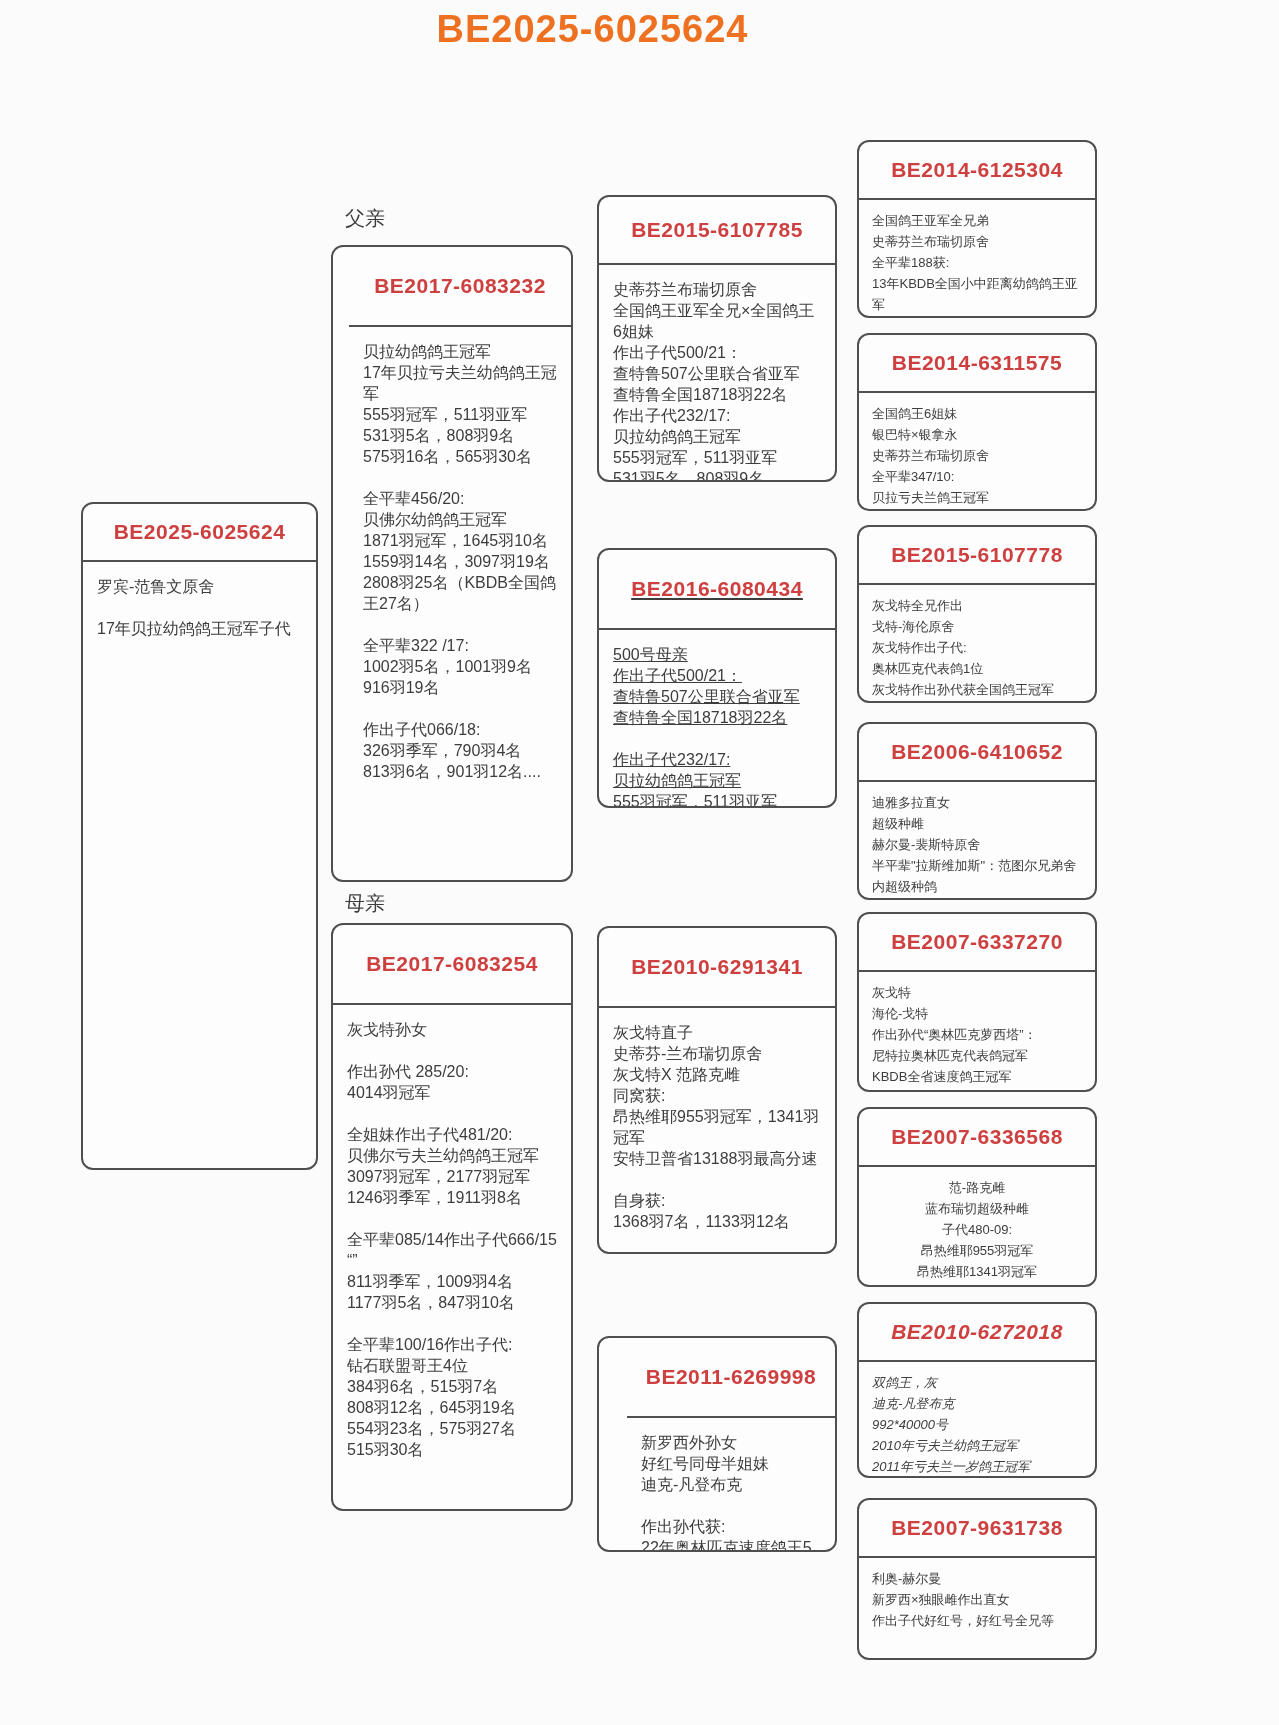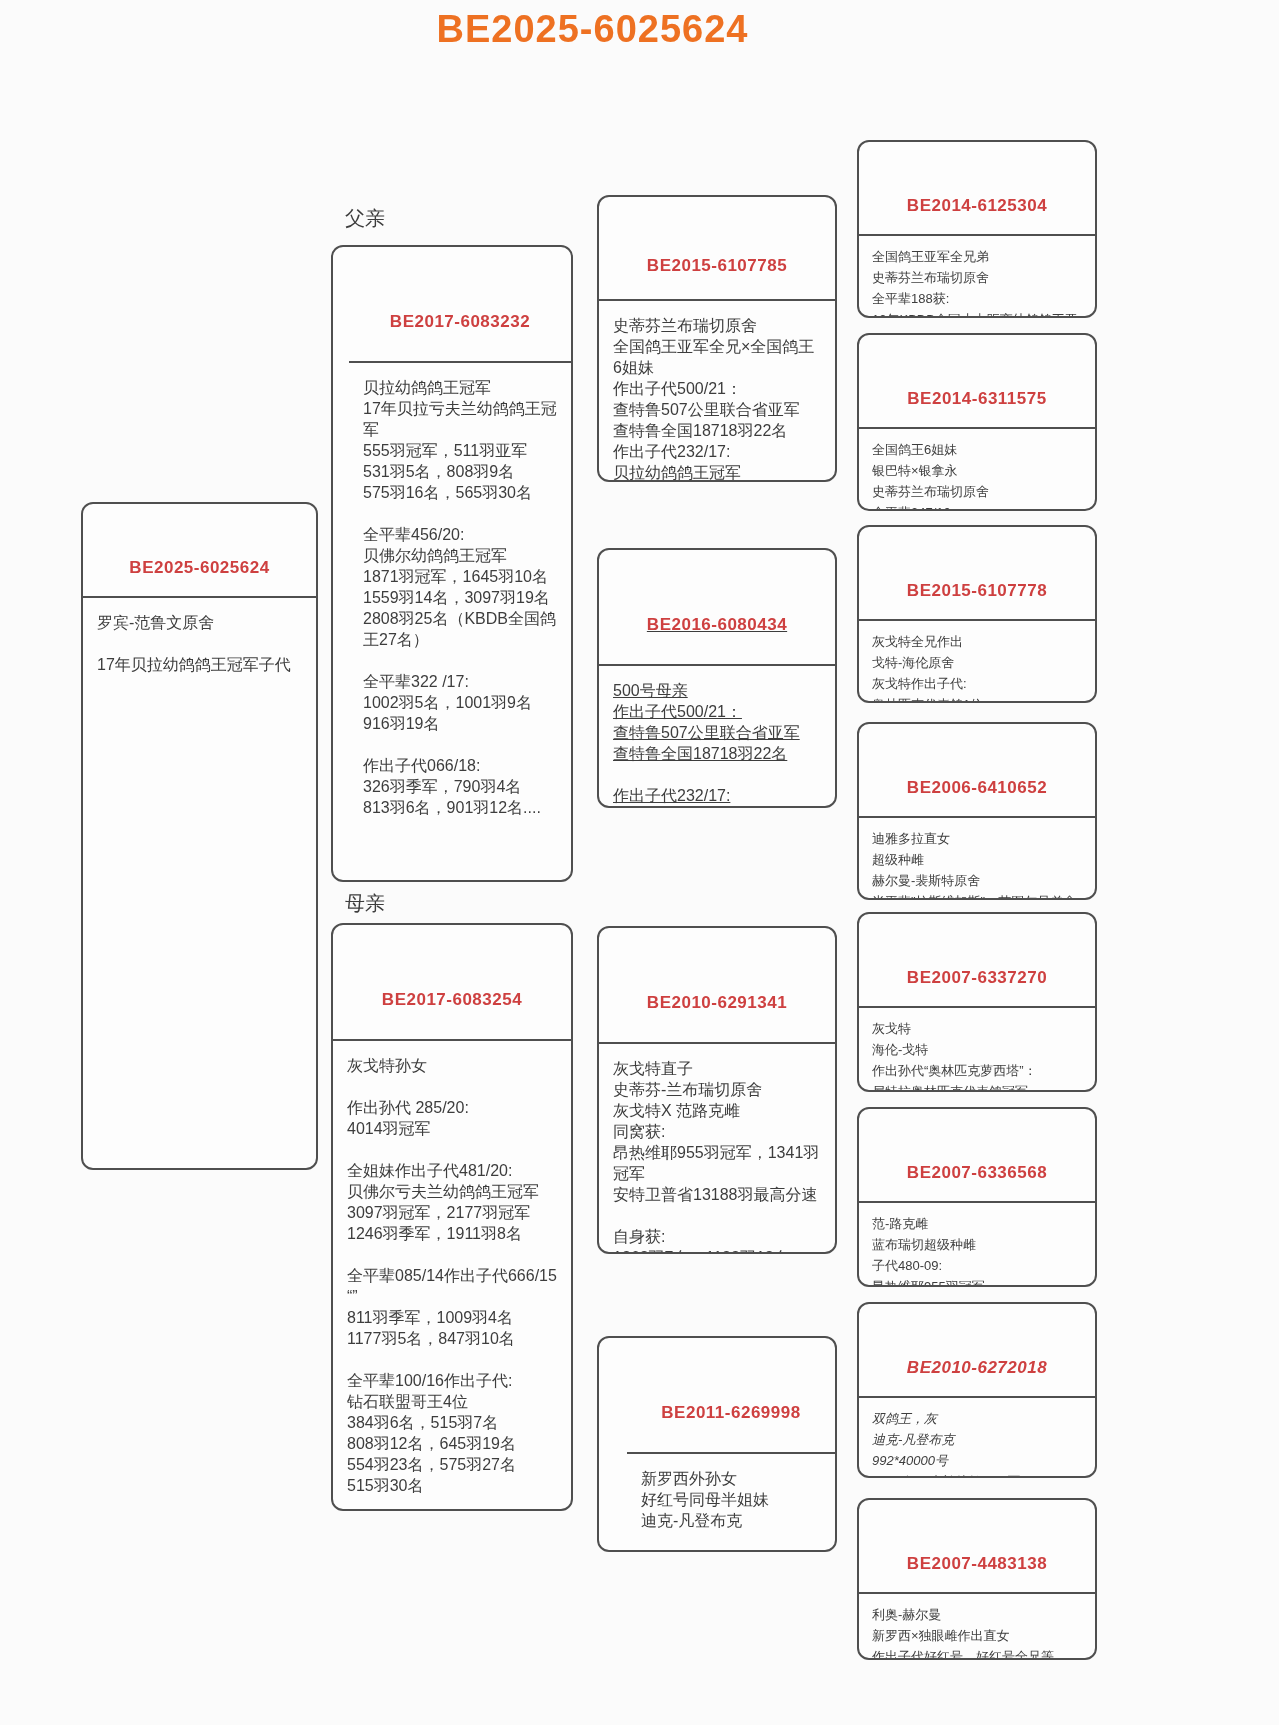--- a/index.html
+++ b/index.html
@@ -24,21 +24,21 @@
   }
 
   .card{
     position:absolute;background:#FDFDFD;
     border:2px solid var(--border);border-radius:12px;
     overflow:hidden;
   }
   .card-ring{
     display:flex;align-items:center;justify-content:center;
     height:58px;border-bottom:2px solid var(--border);
-    color:var(--red);font-size:17px;font-weight:700;letter-spacing:0.5px;margin-top:36px;
+    color:var(--red);font-size:21px;font-weight:700;letter-spacing:0.5px;
   }
   .card.mid .card-ring{height:68px;}
   .card.tall .card-ring{height:80px;}
   .card-body{
     padding:14px 14px;font-size:16px;line-height:21px;
     white-space:pre-line;color:var(--text);
   }
   .card.small-body .card-body{font-size:13px;line-height:21px;padding:10px 13px;}
 </style>
 </head>
@@ -184,36 +184,36 @@
 半平辈"拉斯维加斯"：范图尔兄弟舍内超级种鸽</div>
   </div>
   <div class="card small-body" style="left:857px;top:912px;width:240px;height:180px;">
     <div class="card-ring">BE2007-6337270</div>
     <div class="card-body">灰戈特
 海伦-戈特
 作出孙代“奥林匹克萝西塔”：
 尼特拉奥林匹克代表鸽冠军
 KBDB全省速度鸽王冠军</div>
   </div>
-  <div class="card small-body" style="left:857px;top:1107px;width:240px;height:180px;">
+  <div class="card small-body" style="left:857px;top:1107px;width:240px;height:180px;text-align:center;">
     <div class="card-ring">BE2007-6336568</div>
     <div class="card-body">范-路克雌
 蓝布瑞切超级种雌
 子代480-09:
 昂热维耶955羽冠军
 昂热维耶1341羽冠军</div>
   </div>
   <div class="card small-body" style="left:857px;top:1302px;width:240px;height:176px;font-style:italic;">
     <div class="card-ring">BE2010-6272018</div>
     <div class="card-body">双鸽王，灰
 迪克-凡登布克
 992*40000号
 2010年亏夫兰幼鸽王冠军
 2011年亏夫兰一岁鸽王冠军</div>
   </div>
   <div class="card small-body" style="left:857px;top:1498px;width:240px;height:162px;">
-    <div class="card-ring">BE2007-4483138</div>
+    <div class="card-ring">BE2007-9631738</div>
     <div class="card-body">利奥-赫尔曼
 新罗西×独眼雌作出直女
 作出子代好红号，好红号全兄等</div>
   </div>
 
 </div>
 
 </body></html>

